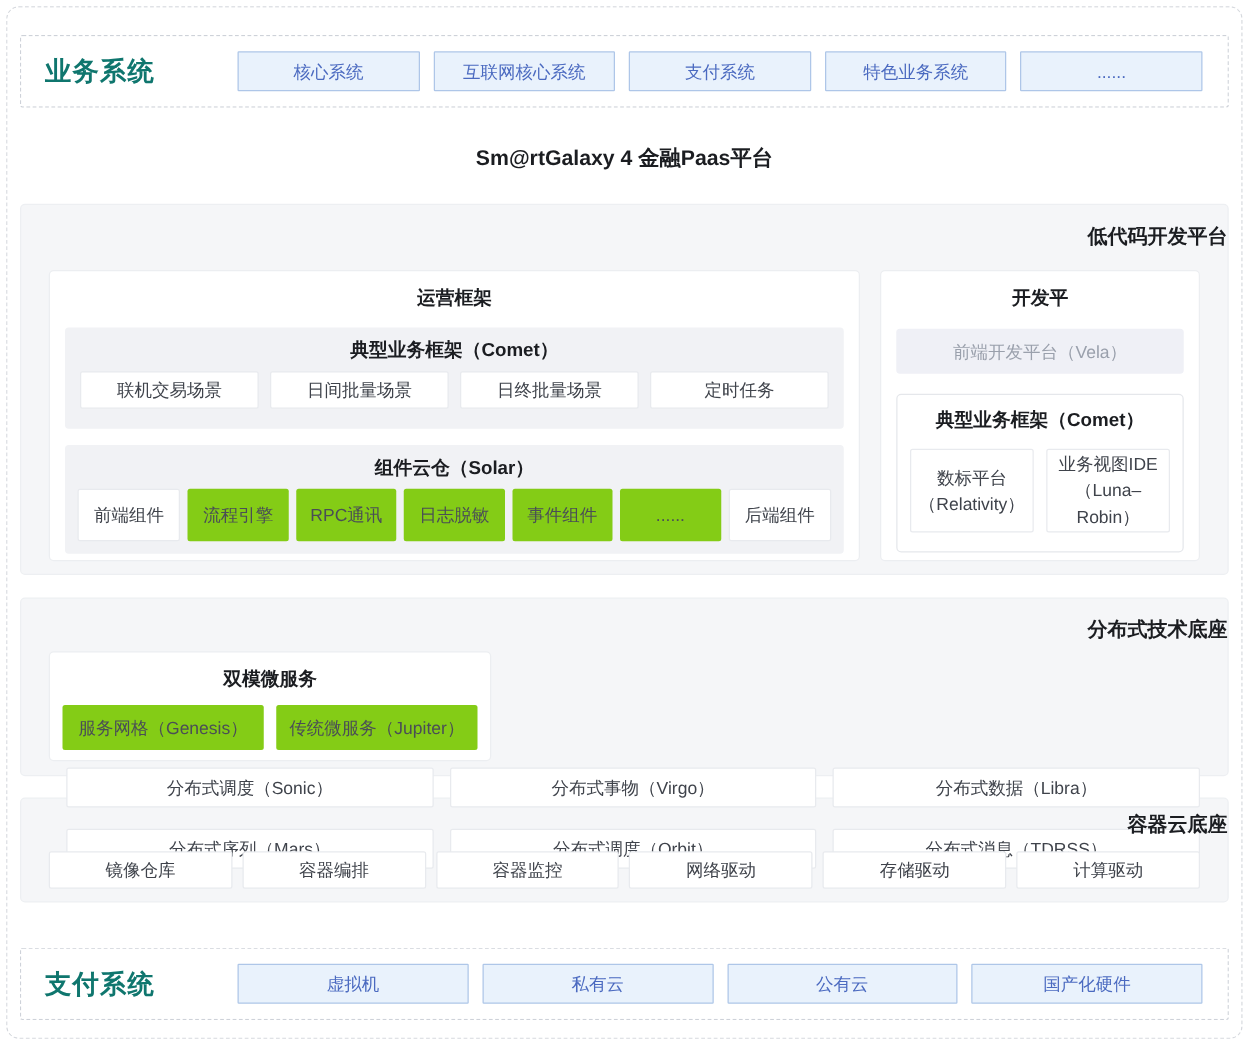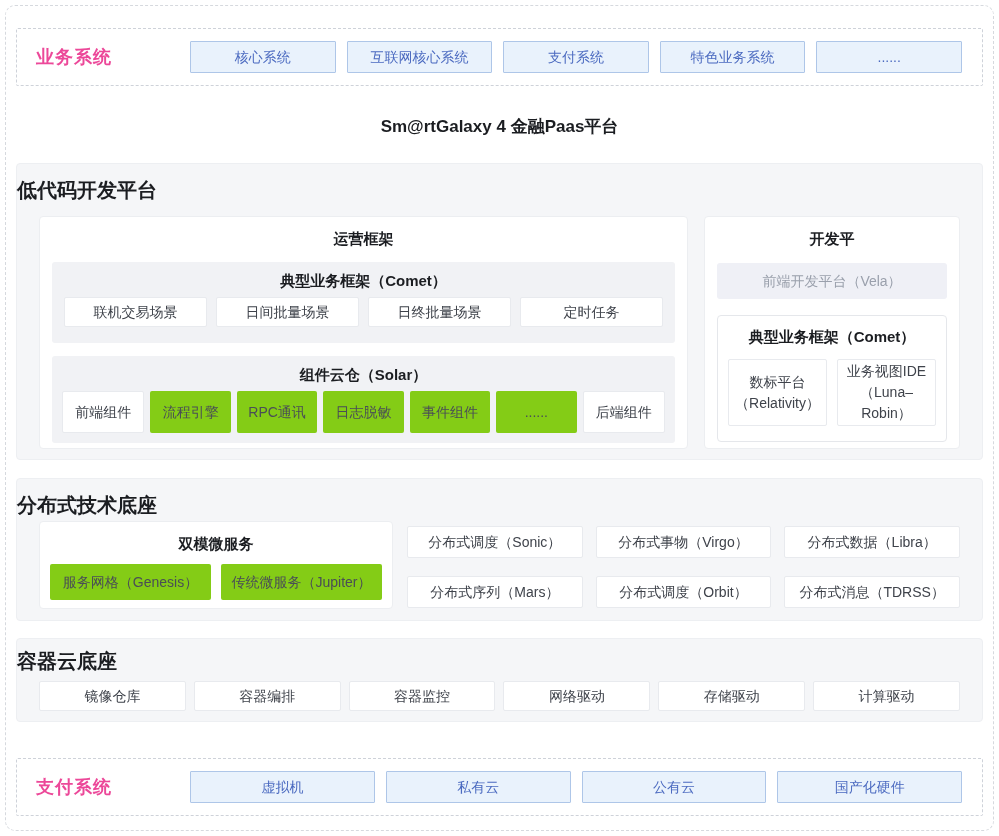--- a/index.html
+++ b/index.html
@@ -31,23 +31,23 @@
     border-radius: 2px;
     display: flex;
     align-items: center;
     padding: 0 20px 0 19px;
     background: #fff;
   }
   .strip.top { margin-top: 28px; }
   .strip.bottom { margin-top: 36px; }
   .strip-label {
     width: 106px;
-    font-size: 18px;
-    font-weight: bold;
-    color: #ec4899;
+    font-size: 21px;
+    font-weight: bold;
+    color: #0f766e;
     letter-spacing: 1px;
   }
   .strip-items { flex: 1; display: flex; gap: 11px; padding-left: 48px; }
   .blue-chip {
     flex: 1;
     height: 32px;
     line-height: 30px;
     text-align: center;
     background: #e9f2fc;
     border: 1px solid #aec6e8;
@@ -67,23 +67,23 @@
   }
 
   
   .section {
     margin: 0 16px;
     background: #f5f6f8;
     border: 1px solid #edeff2;
     border-radius: 4px;
   }
   .section-title {
-    text-align: left;
-    font-weight: bold;
-    font-size: 20px;
+    text-align: right;
+    font-weight: bold;
+    font-size: 16px;
     color: #1b1d21;
     line-height: 20px;
   }
   .panel {
     background: #ffffff;
     border: 1px solid #eceef1;
     border-radius: 4px;
   }
   .panel-title {
     text-align: center;
@@ -175,21 +175,21 @@
     justify-content: center;
     text-align: center;
     font-size: 14px;
     color: #3f434b;
     line-height: 21px;
   }
 
   
   .dist { margin-top: 18px; height: 143px; }
   .dist .section-title { padding-top: 16px; }
-  .dist-body { display: flex; padding: 0 22px; margin-top: 6px; }
+  .dist-body { display: flex; padding: 0 22px; margin-top: 6px; flex-direction: column; }
   .dual-panel { width: 354px; height: 88px; }
   .dual-items { gap: 10px; padding: 10px 10px 0; }
   .dual-item { flex: 1; height: 36px; line-height: 36px; }
   .dist-grid {
     flex: 1;
     margin-left: 14px;
     margin-top: 5px;
     display: grid;
     grid-template-columns: repeat(3, 1fr);
     column-gap: 13px;

